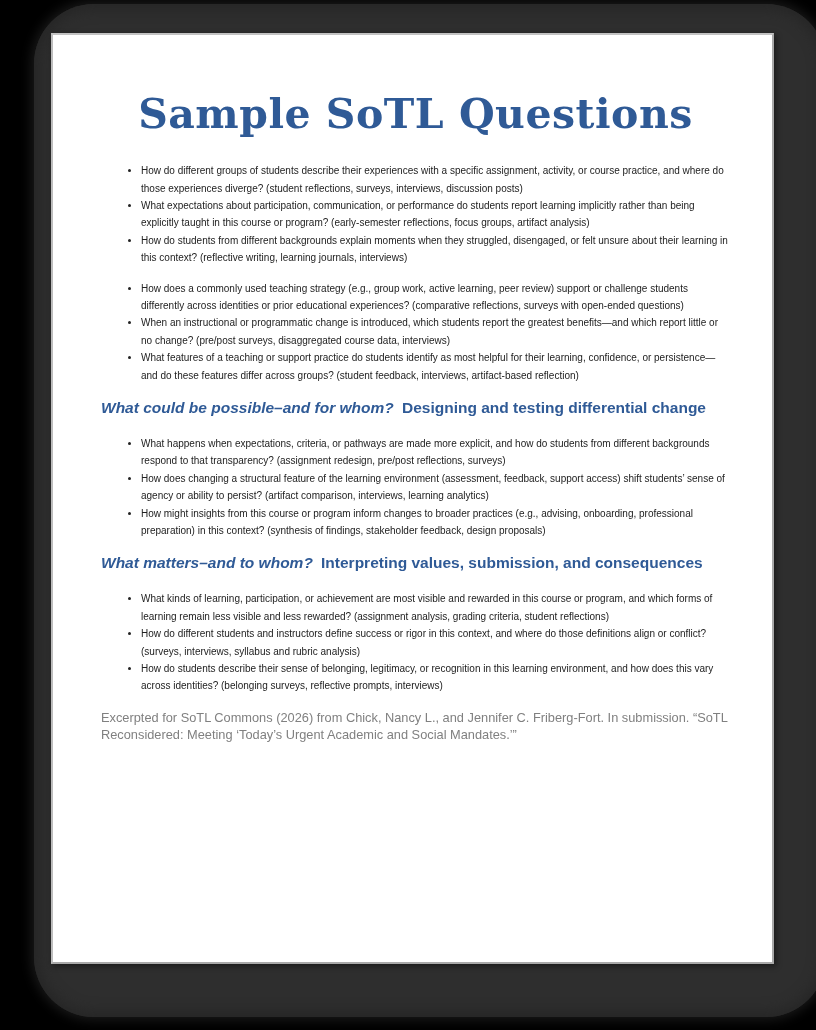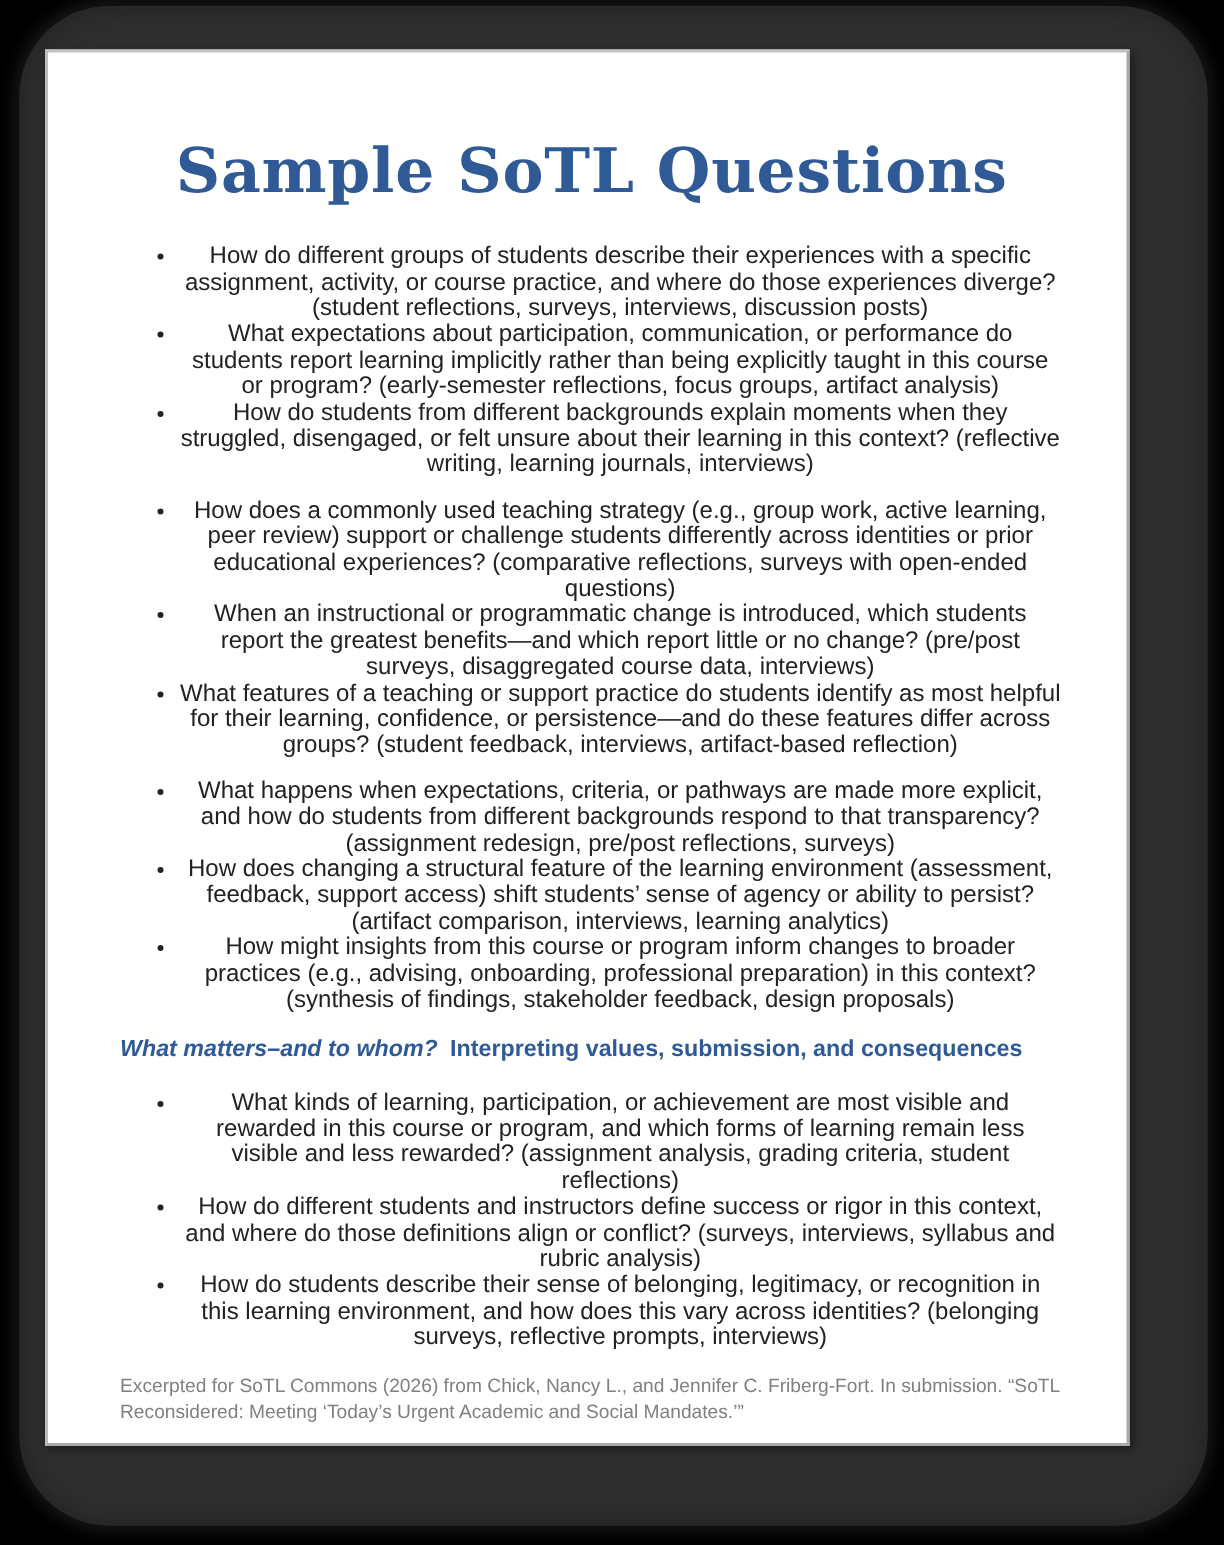--- a/index.html
+++ b/index.html
@@ -9,20 +9,21 @@
     width: 816px;
     height: 1030px;
     overflow: hidden;
     font-family: "Liberation Sans", sans-serif;
   }
   .canvas {
     position: relative;
     width: 668px;
     height: 1030px;
     background: var(--canvas_bg, #000000);
+    margin-left: 21px;
   }
   
   .frame {
     position: absolute;
     left: 13px;
     top: 4px;
     width: 792px;
     height: 1013px;
     background: var(--frame, #2e2e2e);
     border-radius: 60px;
@@ -63,26 +64,25 @@
   .section h2 .q {
     font-style: italic;
     margin-right: 0.25em;
   }
   .section ul {
     margin: 0 0 13px 0;
     padding-left: 40px;
     list-style: disc;
   }
   .section li {
-    font-size: 16px;
+    font-size: 10px;
     line-height: 17.4px;
     color: var(--body, #222222);
     margin: 0;
     padding-right: 2px;
-    text-align: center;
   }
   .citation {
     font-size: 12.8px;
     line-height: 17px;
     color: var(--footer, #808080);
     margin: 14px 0 0 0;
   }
 </style>
 </head>
 <body>
@@ -104,20 +104,24 @@
 
     <div class="section">
       <ul>
         <li>How does a commonly used teaching strategy (e.g., group work, active learning, peer review) support or challenge students differently across identities or prior educational experiences? (comparative reflections, surveys with open-ended questions)</li>
         <li>When an instructional or programmatic change is introduced, which students report the greatest benefits—and which report little or no change? (pre/post surveys, disaggregated course data, interviews)</li>
         <li>What features of a teaching or support practice do students identify as most helpful for their learning, confidence, or persistence—and do these features differ across groups? (student feedback, interviews, artifact-based reflection)</li>
       </ul>
     </div>
 
     <div class="section">
+      <h2>
+        <span class="q">What could be possible–and for whom?</span>
+        <span class="s">Designing and testing differential change</span>
+      </h2>
       <ul>
         <li>What happens when expectations, criteria, or pathways are made more explicit, and how do students from different backgrounds respond to that transparency? (assignment redesign, pre/post reflections, surveys)</li>
         <li>How does changing a structural feature of the learning environment (assessment, feedback, support access) shift students’ sense of agency or ability to persist? (artifact comparison, interviews, learning analytics)</li>
         <li>How might insights from this course or program inform changes to broader practices (e.g., advising, onboarding, professional preparation) in this context? (synthesis of findings, stakeholder feedback, design proposals)</li>
       </ul>
     </div>
 
     <div class="section">
       <h2>
         <span class="q">What matters–and to whom?</span>

